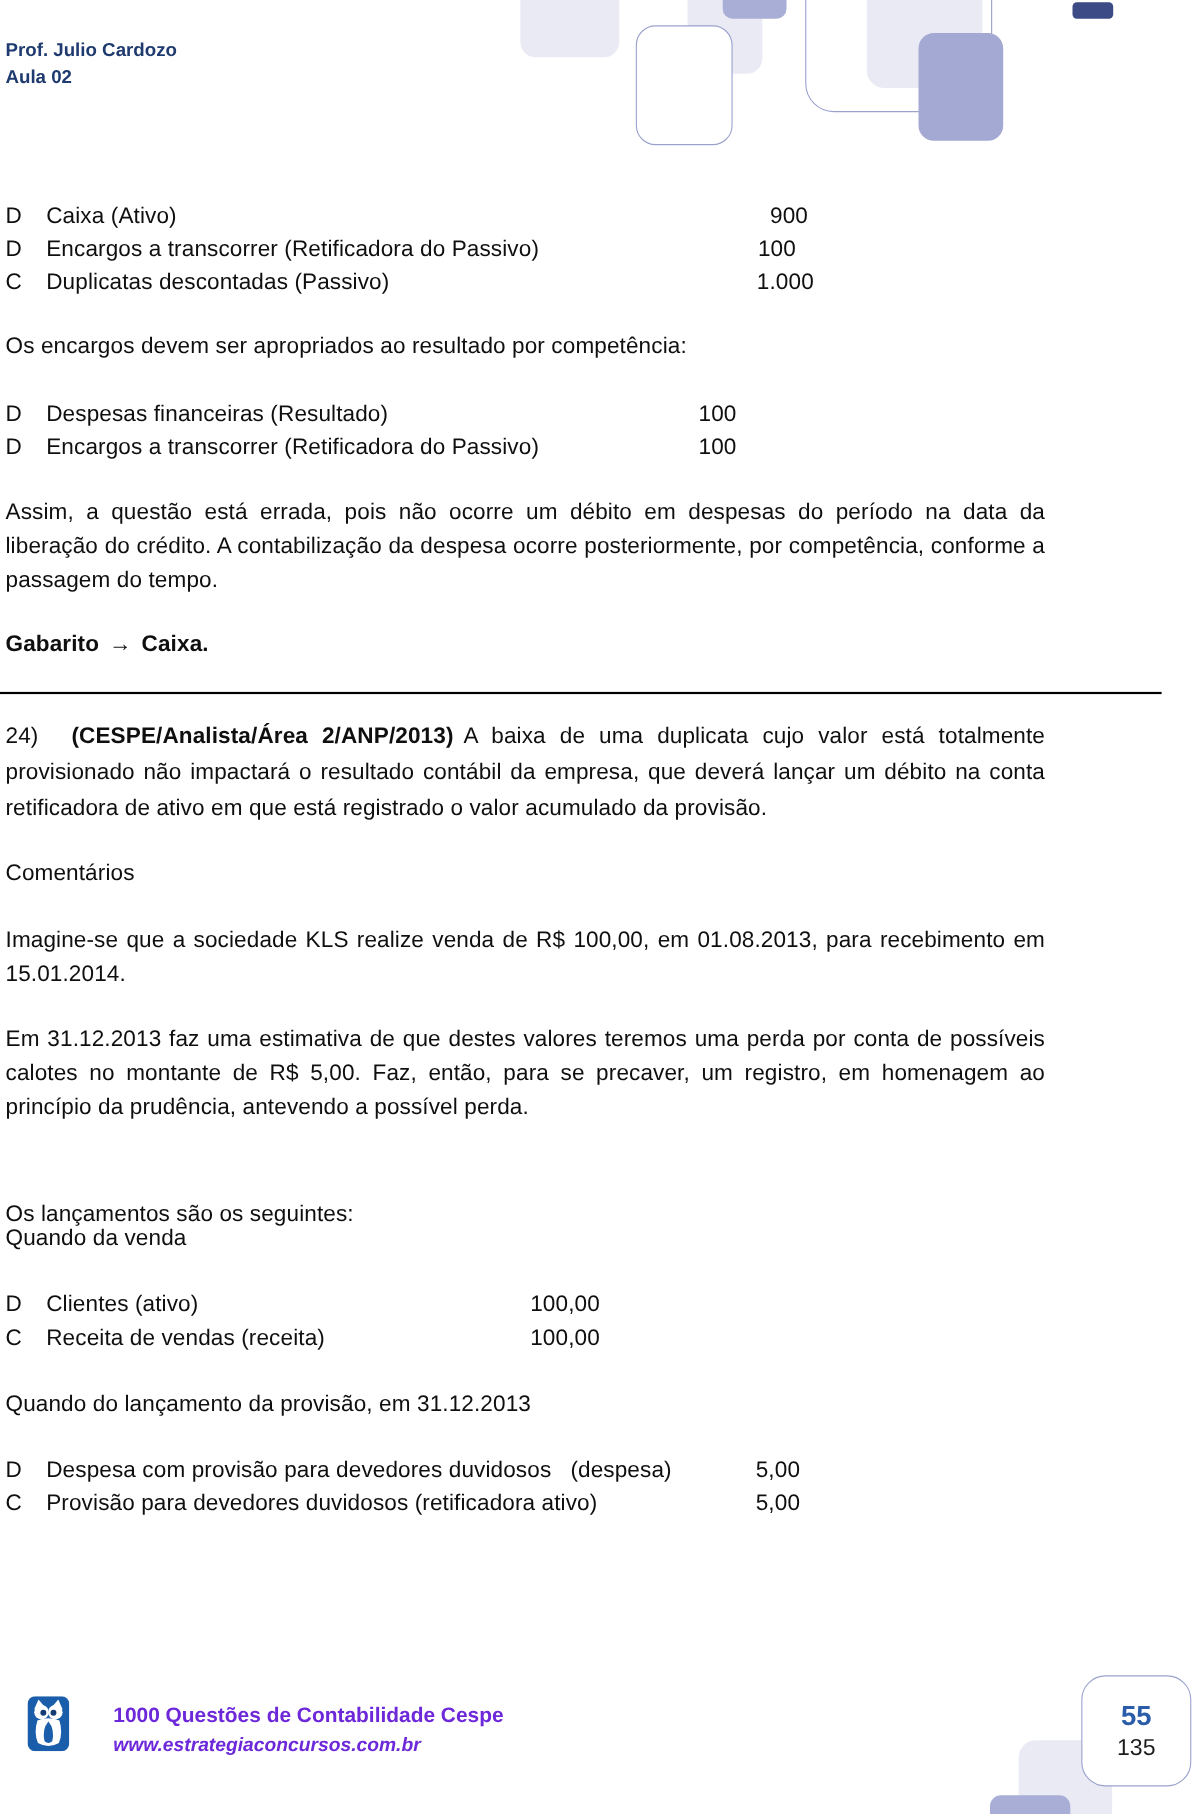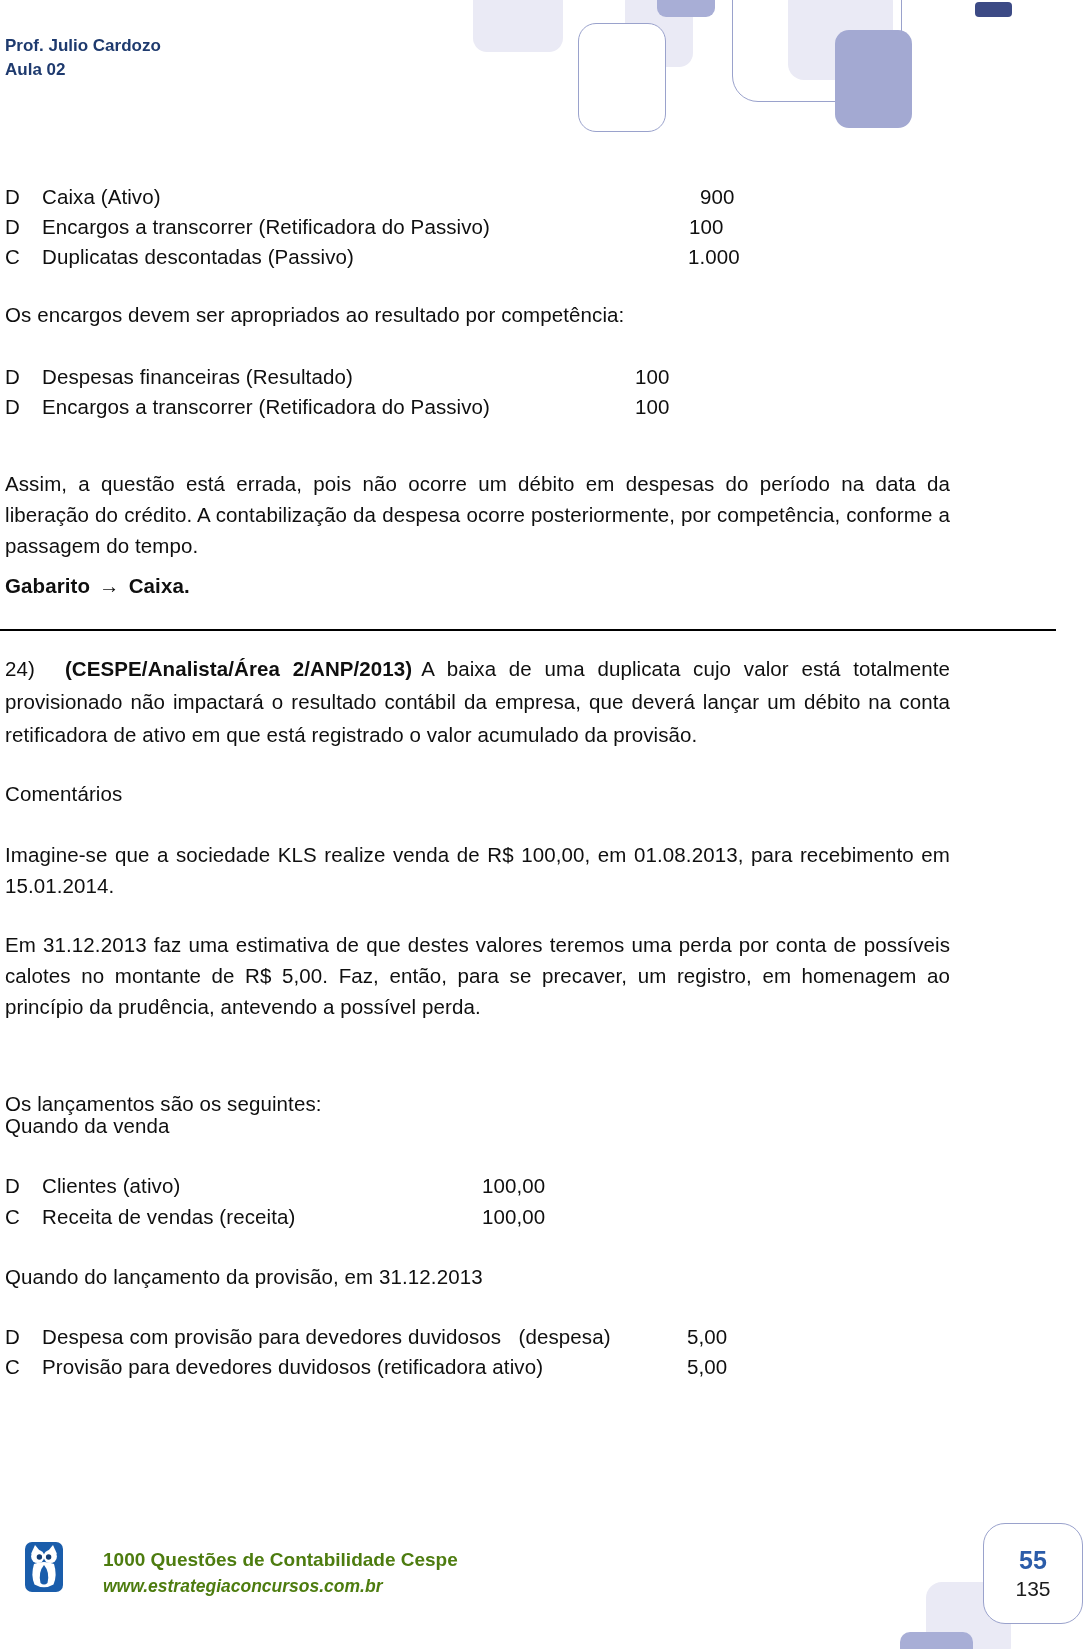--- a/index.html
+++ b/index.html
@@ -34,21 +34,21 @@
   .gab-answer{font-weight:bold;}
   
   .jrow{position:absolute;left:5px;width:1010px;height:31px;}
   .jletter{display:inline-block;width:37px;}
   .jaccount{white-space:pre;}
   .jamount{position:absolute;top:0;}
   
   .divider{position:absolute;left:0;top:629px;width:1056px;height:2px;background:#000;}
   
   .footer-logo{position:absolute;left:25px;top:1542px;width:38px;height:50px;}
-  .footer-text{position:absolute;left:103px;top:1546px;color:#4d7c0f;}
+  .footer-text{position:absolute;left:103px;top:1546px;color:#6d28d9;}
   .footer-series{font-weight:bold;font-size:19px;line-height:27px;}
   .footer-url{font-weight:bold;font-style:italic;font-size:17.5px;line-height:26px;}
   .page-box{
     position:absolute;left:983px;top:1523px;width:100px;height:101px;
     background:#fff;border:1.6px solid #9aa2cc;border-radius:22px;
     display:flex;flex-direction:column;align-items:center;justify-content:center;
     box-sizing:border-box;z-index:5;
   }
   .page-num{color:#2b5ca9;font-weight:bold;font-size:25px;line-height:30px;}
   .page-total{color:#1c1c1c;font-size:21px;line-height:28px;}
@@ -87,21 +87,21 @@
 
 <div class="jrow body-text" style="top:361px;">
   <span class="jletter">D</span><span class="jaccount">Despesas financeiras (Resultado)</span>
   <span class="jamount" style="left:630px;">100</span>
 </div>
 <div class="jrow body-text" style="top:391px;">
   <span class="jletter">D</span><span class="jaccount">Encargos a transcorrer (Retificadora do Passivo)</span>
   <span class="jamount" style="left:630px;">100</span>
 </div>
 
-<div class="para body-text" style="top:468px;">Assim, a questão está errada, pois não ocorre um débito em despesas do período na data da liberação do crédito. A contabilização da despesa ocorre posteriormente, por competência, conforme a passagem do tempo.</div>
+<div class="para body-text" style="top:450px;">Assim, a questão está errada, pois não ocorre um débito em despesas do período na data da liberação do crédito. A contabilização da despesa ocorre posteriormente, por competência, conforme a passagem do tempo.</div>
 
 <div class="single body-text" style="top:570px;">
   <span class="gab-label">Gabarito</span><span class="gab-arrow">→</span><span class="gab-answer">Caixa.</span>
 </div>
 
 <div class="divider"></div>
 
 <div class="para body-text" style="top:652px;line-height:33px;">
   <span class="q-number">24)</span><span class="q-source">(CESPE/Analista/Área 2/ANP/2013)</span><span>A baixa de uma duplicata cujo valor está totalmente provisionado não impactará o resultado contábil da empresa, que deverá lançar um débito na conta retificadora de ativo em que está registrado o valor acumulado da provisão.</span>
 </div>

